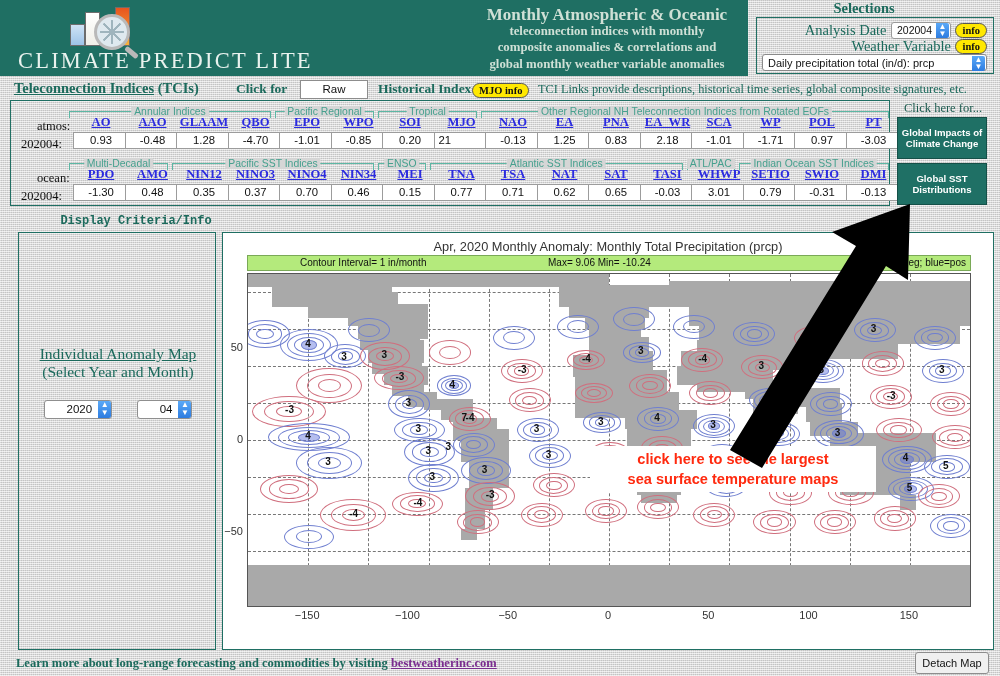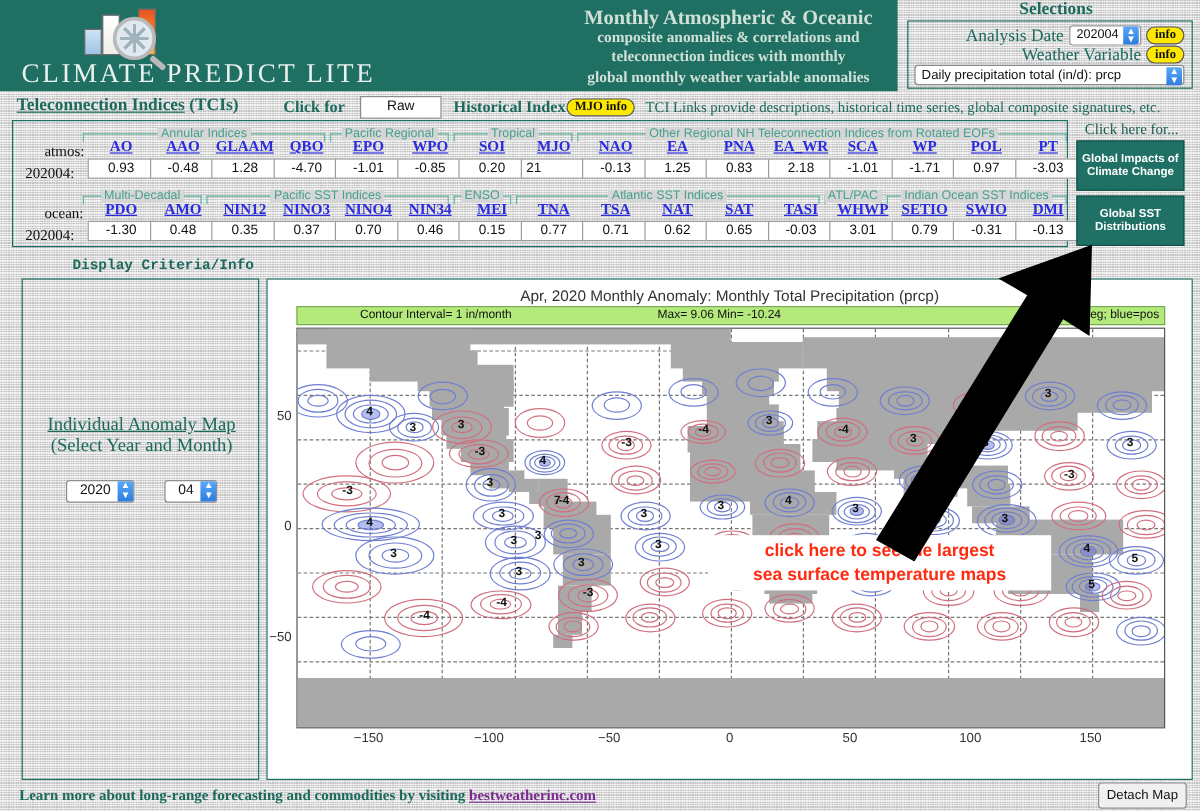--- a/index.html
+++ b/index.html
@@ -62,21 +62,21 @@
     font-family:"Liberation Serif", serif;font-weight:bold;font-size:11.5px;color:#ffffff;}
   .tagline{
     position:absolute;left:470px;top:7px;width:274px;text-align:center;
     font-family:"Liberation Serif", serif;font-weight:bold;
     font-size:12.8px;line-height:16.2px;color:#cfe0d6;
   }
   .tagline .l1{font-size:17px;}
 
   
   .sel-wrap{position:absolute;left:748px;top:0;width:252px;height:76px;}
-  .sel-title{position:absolute;left:16px;top:0;width:232px;text-align:center;
+  .sel-title{position:absolute;left:0;top:0;width:232px;text-align:center;
     font-family:"Liberation Serif", serif;font-weight:bold;font-size:14.5px;color:#1b6a5c;}
   .sel-box{position:absolute;left:8px;top:17px;width:236px;height:55px;
     border:1.5px solid #1f6f63;}
   .sel-row{position:absolute;left:0;width:236px;height:20px;}
   .sel-lbl{font-family:"Liberation Serif", serif;font-size:14.5px;color:#1b6a5c;}
   .mini-sel{
     display:inline-block;vertical-align:middle;height:15px;line-height:15px;
     background:#fff;border:1px solid #9a9a9a;border-radius:3px;
     font-family:"Liberation Sans",sans-serif;font-size:10.5px;color:#111;
     padding:0 1px 0 5px;position:relative;
@@ -139,21 +139,21 @@
   .disp-title{position:absolute;left:36px;top:214px;width:200px;text-align:center;
     font-family:Liberation Mono, monospace;font-weight:bold;font-size:12px;color:#1b6a5c;}
   .left-panel{position:absolute;left:18px;top:232px;width:198px;height:418px;
     border:1.5px solid #1f6f63;box-sizing:border-box;}
   .iam-link{position:absolute;left:0;top:112px;width:198px;text-align:center;
     font-family:"Liberation Serif",serif;font-size:15.5px;color:#1b6a5c;}
   .iam-link .u{text-decoration:underline;}
   .ym-row{position:absolute;left:0;top:166px;width:198px;text-align:center;}
   .ym-sel{display:inline-block;height:17px;line-height:17px;background:#fff;
     border:1px solid #8f8f8f;border-radius:3px;font-size:11.5px;color:#111;
-    padding-left:11px;margin:0 10px;position:relative;}
+    padding-left:22px;margin:0 10px;position:relative;}
   .ym-sel .spin{margin-left:6px;height:17px;line-height:8px;}
 
   .map-panel{position:absolute;left:222px;top:232px;width:772px;height:418px;
     background:#fff;border:1.5px solid #1f6f63;box-sizing:border-box;}
   .map-title{position:absolute;left:0;top:6px;width:770px;text-align:center;
     font-size:12.8px;color:#333;}
   .map-barline{position:absolute;left:24px;top:22px;width:724px;height:16px;
     background:#b4ea7c;border:1px solid #7aa957;box-sizing:border-box;}
   .bl-left{position:absolute;left:4px;top:1px;font-size:10px;color:#111;margin-left:48px;}
   .bl-mid{position:absolute;left:300px;top:1px;font-size:10px;color:#111;}
@@ -204,22 +204,22 @@
         <div class="mag">
             <div class="spokes"></div>
           </div>
       </div>
       <div class="logo-text">CLIMATE PREDICT LITE</div>
     </div>
 
 
     <div class="tagline">
       <div class="l1">Monthly Atmospheric &amp; Oceanic</div>
+      <div>teleconnection indices with monthly</div>
       <div>composite anomalies &amp; correlations and</div>
-      <div>teleconnection indices with monthly</div>
       <div>global monthly weather variable anomalies</div>
     </div>
   </div>
 
   <div class="sel-wrap">
     <div class="sel-title">Selections</div>
     <div class="sel-box">
       <div class="sel-row" style="top:3px;text-align:right;padding-right:6px;box-sizing:border-box;">
         <span class="sel-lbl">Analysis Date</span>
         <span class="mini-sel"><span>202004</span><span class="spin"><i>▲</i><i>▼</i></span></span>

